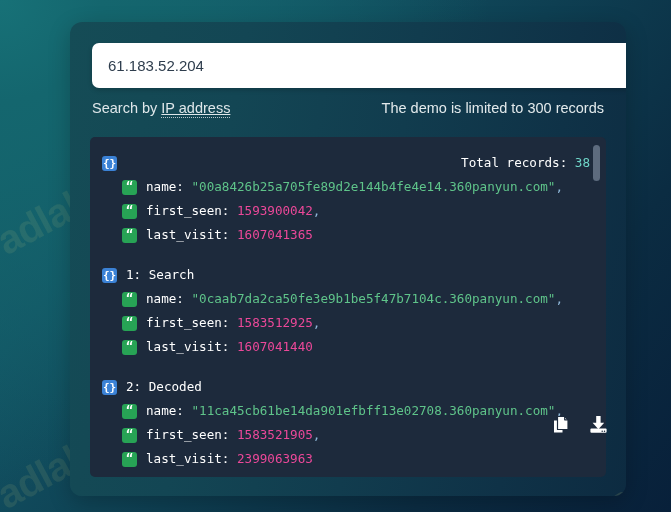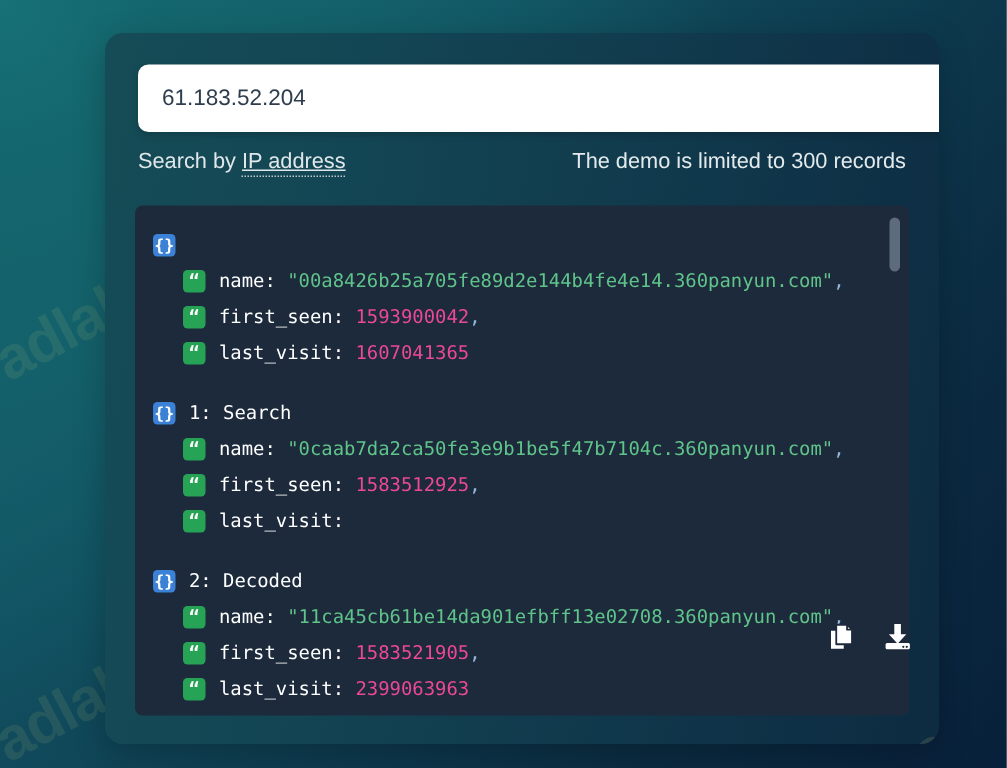--- a/index.html
+++ b/index.html
@@ -298,20 +298,21 @@
           </div>
           <div class="row indent">
             <span class="badge badge-str">“</span>
             <span class="k-key">first_seen:&nbsp;</span>
             <span class="v-num">1583512925</span>
             <span class="punct">,</span>
           </div>
           <div class="row indent">
             <span class="badge badge-str">“</span>
             <span class="k-key">last_visit:&nbsp;</span>
+            <span class="v-num">1607041440</span>
           </div>
         </div>
         <div class="obj-group">
           <div class="row">
             <span class="badge badge-obj">{}</span>
             <span class="k-index">2: Decoded</span>
           </div>
           <div class="row indent">
             <span class="badge badge-str">“</span>
             <span class="k-key">name:&nbsp;</span>
@@ -325,20 +326,23 @@
             <span class="punct">,</span>
           </div>
           <div class="row indent">
             <span class="badge badge-str">“</span>
             <span class="k-key">last_visit:&nbsp;</span>
             <span class="v-num">2399063963</span>
           </div>
         </div>
       </div>
 
+    <div class="total">
+      <span>Total records: </span><span class="num">38</span>
+    </div>
 
     <div class="scrollbar-track">
       <div class="scrollbar-thumb"></div>
     </div>
   </div>
 
   <div class="wm wm-g">adlab</div>
 
   <div class="actions">
     <button class="icon-btn">

